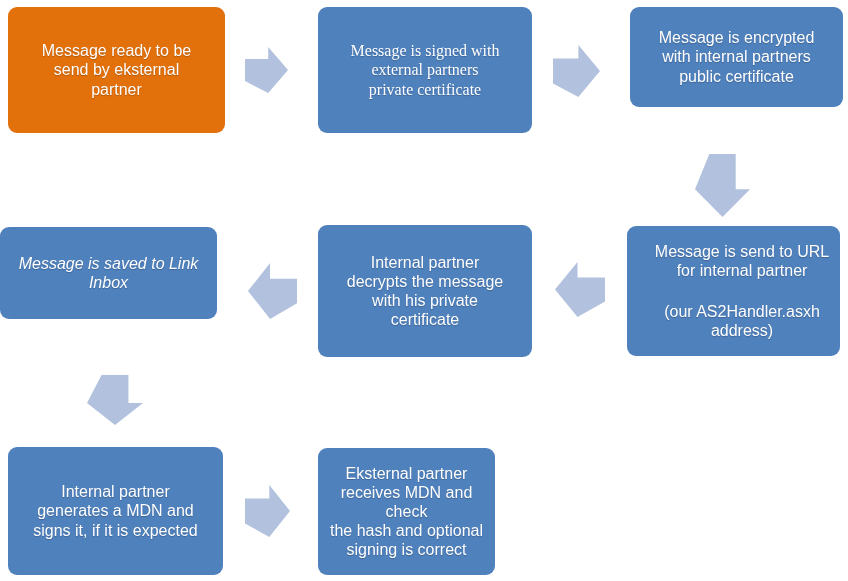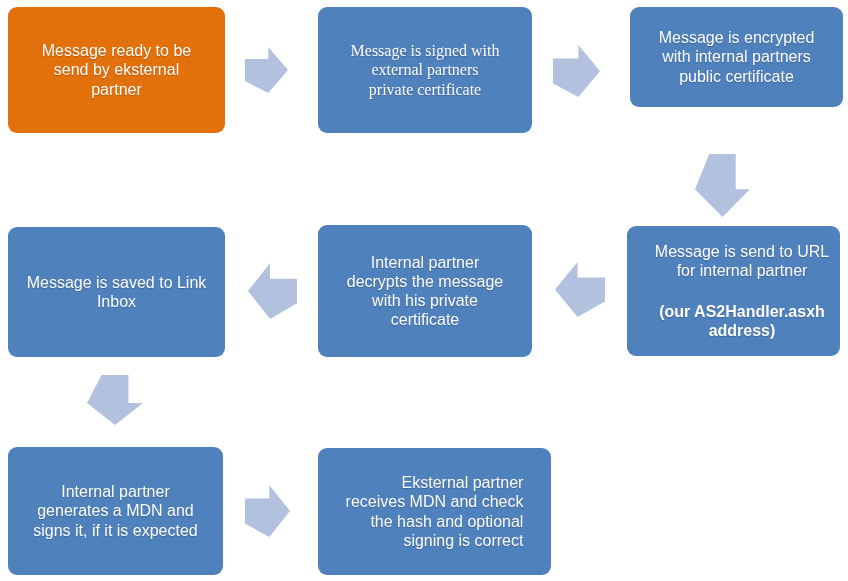--- a/index.html
+++ b/index.html
@@ -31,35 +31,35 @@
     padding: 8px 10px;
   }
   .box.highlight { background: var(--highlight); }
   .box-text {
     color: var(--text);
     font-size: 16px;
     line-height: 1.2;
     white-space: pre-line;
     text-shadow: 0 1px 1px rgba(0,0,0,0.22);
   }
-  .box-subtext { margin-top: 22px; font-weight: bold; }
+  .box-subtext { margin-top: 22px; }
   .arrow { position: absolute; background: var(--arrow); }
   .arrow-right { clip-path: polygon(0% 26%, 54% 26%, 54% 0%, 100% 50%, 54% 100%, 0% 74%); }
   .arrow-left  { clip-path: polygon(100% 28%, 45% 28%, 45% 0%, 0% 50%, 45% 100%, 100% 72%); }
   .arrow-down  { clip-path: polygon(26% 0%, 74% 0%, 74% 56%, 100% 56%, 50% 100%, 0% 56%); }
 
   
   .b1 { left: 8px;   top: 7px;   width: 217px; height: 126px; }
   .b2 { left: 318px; top: 7px;   width: 214px; height: 126px; font-family: Liberation Serif, serif; }
   .b3 { left: 630px; top: 7px;   width: 213px; height: 100px; }
   .b4 { left: 627px; top: 226px; width: 213px; height: 130px; padding-left: 27px; }
   .b5 { left: 318px; top: 225px; width: 214px; height: 132px; }
-  .b6 { left: 8px;   top: 227px; width: 217px; height: 130px; }
+  .b6 { left: 0;   top: 227px; width: 217px; height: 92px; font-style: italic; }
   .b7 { left: 8px;   top: 447px; width: 215px; height: 128px; }
-  .b8 { left: 318px; top: 448px; width: 233px; height: 127px; text-align: right; }
+  .b8 { left: 318px; top: 448px; width: 177px; height: 127px; }
 
   .a1 { left: 245px; top: 47px;  width: 43px; height: 46px; }
   .a2 { left: 553px; top: 45px;  width: 47px; height: 52px; }
   .a3 { left: 695px; top: 154px; width: 55px; height: 63px; }
   .a4 { left: 555px; top: 262px; width: 50px; height: 55px; }
   .a5 { left: 248px; top: 263px; width: 49px; height: 56px; }
   .a6 { left: 87px;  top: 375px; width: 56px; height: 50px; }
   .a7 { left: 245px; top: 485px; width: 45px; height: 52px; }
 </style>
 </head>

